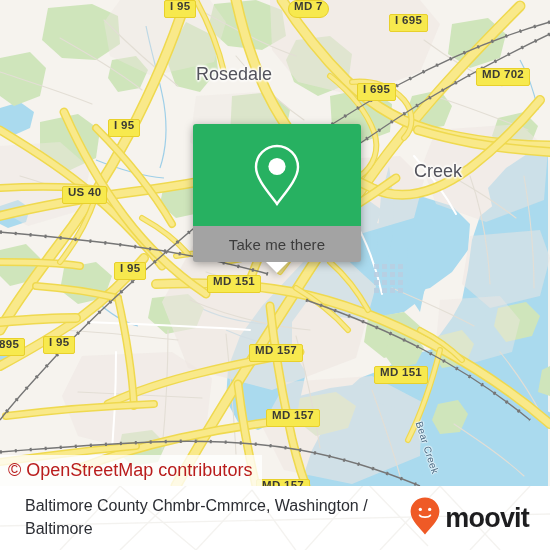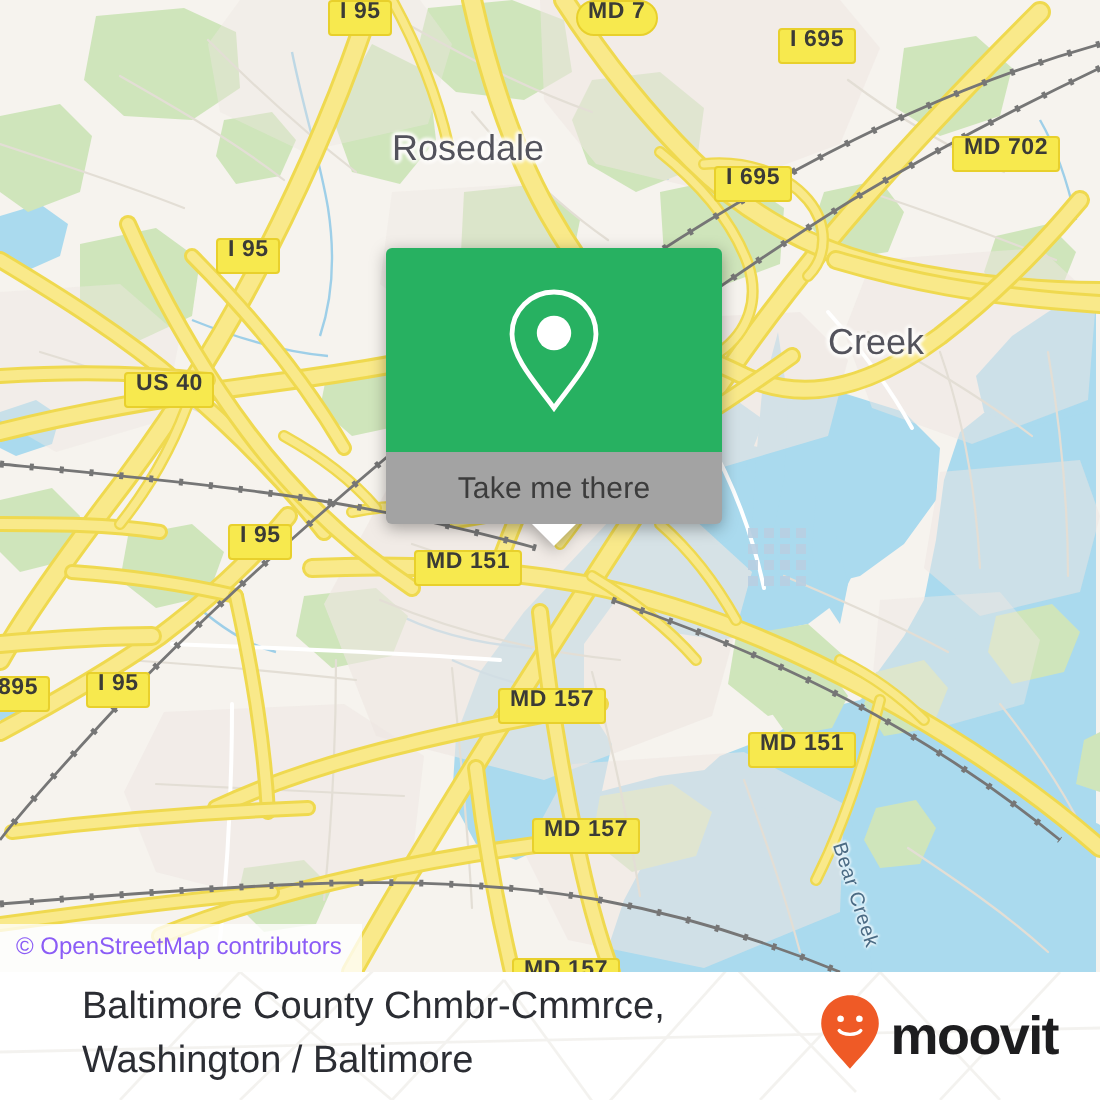--- a/index.html
+++ b/index.html
@@ -67,22 +67,22 @@
     letter-spacing: .3px;
     box-sizing: border-box;
   }
 
   
   #attribution {
     position: absolute;
     left: 0;
     bottom: 0;
     background: rgba(255,255,255,0.78);
-    color: #8b5cf6;
-    font-size: 12px;
+    color: #b91c1c;
+    font-size: 18px;
     padding: 4px 10px 4px 8px;
     line-height: 1.3;
     white-space: nowrap;
   }
 
   
   #callout {
     position: absolute;
     left: 193px;
     top: 124px;
@@ -140,25 +140,24 @@
   #footer-bg {
     position: absolute;
     left: 0; top: 0;
     width: 550px; height: 64px;
     opacity: .5;
     pointer-events: none;
   }
   #footer-title {
     position: relative;
     color: #2b2d33;
-    font-size: 19px;
+    font-size: 16px;
     line-height: 1.42;
     max-width: 370px;
     z-index: 2;
-    margin-left: 16px;
   }
   #brand {
     position: relative;
     display: flex;
     align-items: center;
     gap: 5px;
     z-index: 2;
     padding-right: 5px;
   }
   #brand-wordmark {

